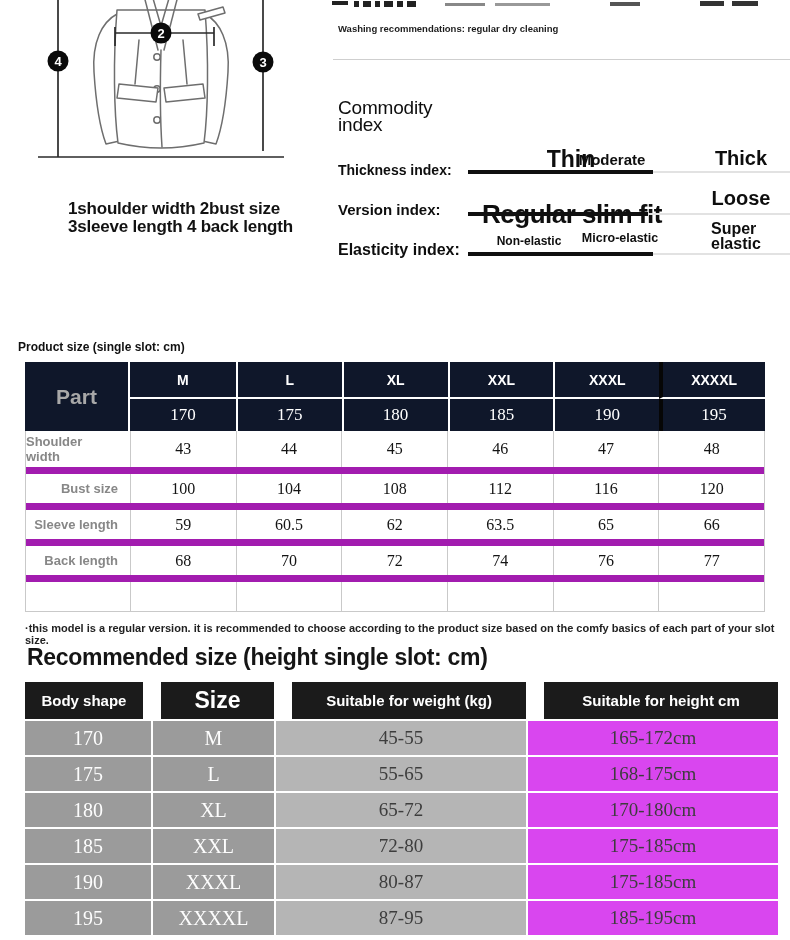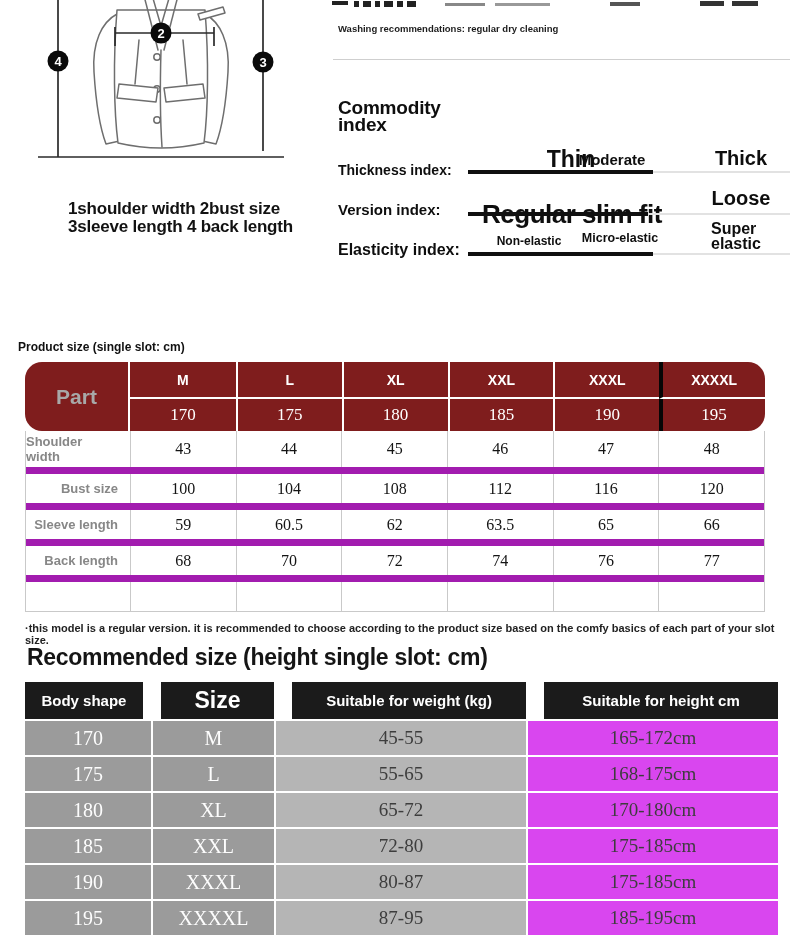--- a/index.html
+++ b/index.html
@@ -11,41 +11,41 @@
 
   
   .diagram-svg { position:absolute; left:18px; top:0; width:300px; height:165px; }
   .diagram-caption { position:absolute; left:68px; top:200px; width:228px;
     font-size:17px; font-weight:bold; line-height:17.5px; color:#121212; letter-spacing:-0.2px; }
 
   
   .washing-note { position:absolute; left:338px; top:23px; font-size:9.5px; font-weight:bold; color:#1c1c1c; }
   .top-divider { position:absolute; left:333px; top:59px; width:457px; height:1px; background:#cfcfcf; }
   .commodity-title { position:absolute; left:338px; top:99px; width:140px;
-    font-size:19px; font-weight:bold; line-height:17px; color:#0e0e0e; letter-spacing:-0.2px; }
+    font-size:19px; font-weight:normal; line-height:17px; color:#0e0e0e; letter-spacing:-0.2px; }
   .index-label { position:absolute; left:338px; font-weight:bold; color:#0e0e0e; white-space:nowrap; }
   .lbl-thickness { top:162px; font-size:14px; }
   .lbl-version   { top:201px; font-size:15px; }
   .lbl-elastic   { top:241px; font-size:16px; }
   .scale-bar  { position:absolute; height:4px; background:#101010; }
   .scale-rest { position:absolute; height:2px; background:#e2e2e2; }
   .opt { position:absolute; font-weight:bold; color:#0e0e0e; white-space:nowrap; transform:translateX(-50%); }
   .opt-thin     { left:531px; top:146px; font-size:23px;margin-left:40px; }
   .opt-moderate { left:612px; top:151px; font-size:15px; }
   .opt-thick    { left:741px; top:147px; font-size:20px; }
   .opt-regular  { left:572px; top:199px; font-size:26px; letter-spacing:-0.5px;text-align:right; }
   .opt-loose    { left:741px; top:187px; font-size:20px; }
   .opt-nonel    { left:529px; top:234px; font-size:12px; }
   .opt-microel  { left:620px; top:231px; font-size:12.5px; }
   .opt-superel  { left:711px; top:221px; font-size:16px; line-height:15px; transform:none; width:62px; white-space:normal; }
 
   
   .size-title { position:absolute; left:18px; top:340px; font-size:12px; font-weight:bold; color:#111; }
   .size-table { position:absolute; left:25px; top:362px; width:740px; }
-  .st-header { display:grid; grid-template-columns:105px repeat(6,1fr); grid-template-rows:37px 32px; background:#7f1d1d;border-radius:17px; }
+  .st-header { display:grid; grid-template-columns:105px repeat(6,1fr); grid-template-rows:37px 32px; background:#0f172a; }
   .st-part { grid-row:1 / span 2; display:flex; align-items:center; justify-content:center;
     color:#a8a8a8; font-size:21px; font-weight:bold; border-right:2px solid #fff; }
   .st-h1 { display:flex; align-items:center; justify-content:center; color:#fff;
     font-size:14px; font-weight:bold; border-bottom:2px solid #fff; }
   .st-h2 { display:flex; align-items:center; justify-content:center; color:#fff;
     font-size:17px; font-family:"Liberation Serif", serif; }
   .st-h1 + .st-h1, .st-h2 + .st-h2 { border-left:2px solid #fff; }
   .st-h1.dark-sep, .st-h2.dark-sep { border-left:4px solid #060606; }
   .st-body { border:1px solid #c9c9c9; border-top:none; }
   .st-row { display:grid; grid-template-columns:104px repeat(6,1fr); height:36px; }

